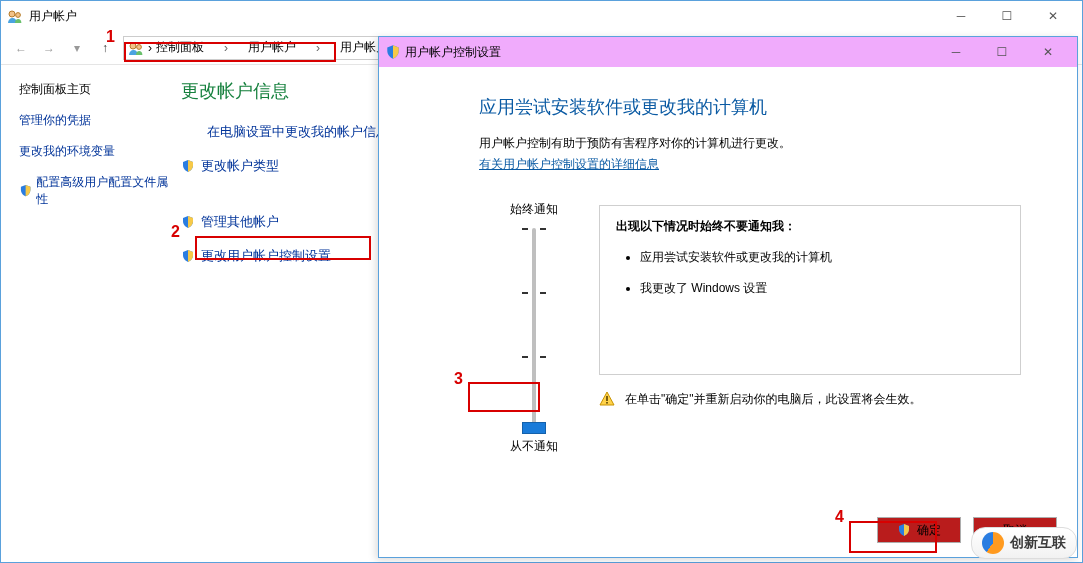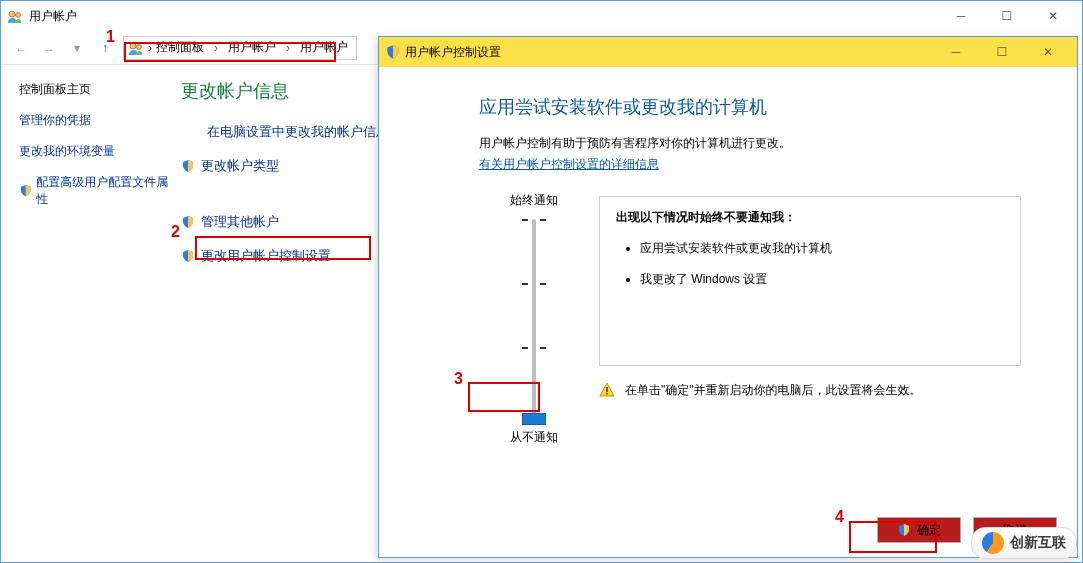--- a/index.html
+++ b/index.html
@@ -13,21 +13,21 @@
 .bg-titlebar .title { font-size: 12px; }
 .bg-titlebar .win-btns { margin-left: auto; display: flex; }
 .win-btn { width: 46px; height: 30px; display:flex; align-items:center; justify-content:center; color:#555; }
 
 
 .navrow { height: 34px; display: flex; align-items: center; padding: 0 6px; border-bottom: 1px solid #e5e5e5; }
 .nav-arrow { width:28px; height:24px; display:flex;align-items:center;justify-content:center;color:#999; }
 .nav-arrow.enabled { color:#333; }
 .breadcrumb-wrap { display:flex; align-items:center; margin-left:4px; border:1px solid #ccc; height:24px; padding:0 4px; }
 .breadcrumb-wrap .bc-icon { width:16px; height:16px; margin-right:4px; }
-.breadcrumb { display:flex; align-items:center; gap:2px; font-size:12px; }
+.breadcrumb { display:flex; align-items:center; gap:12px; font-size:12px; }
 .breadcrumb .sep { color:#666; padding:0 4px; }
 .breadcrumb .crumb { padding:2px 4px; }
 
 
 .bg-body { display:flex; padding-top:10px; }
 .left-pane { width: 180px; padding:6px 8px 0 18px; }
 .left-pane .item { display:flex; align-items:center; font-size:12px; color:#003399; margin-bottom:14px; cursor:pointer; }
 .left-pane .item.black { color:#000; }
 .left-pane .shield { width:14px; height:14px; margin-right:4px; }
 
@@ -36,30 +36,30 @@
 .center-pane .linkrow { display:flex; align-items:center; color:#003399; font-size:13px; margin-bottom:16px; cursor:pointer; }
 .center-pane .linkrow .shield { width:14px;height:14px;margin-right:6px; }
 .center-pane .indent { margin-left:26px; }
 
 
 .ann { position:absolute; color:#d80000; font-size:16px; font-weight:bold; }
 .ann-box { position:absolute; border:2px solid #d80000; pointer-events:none; }
 
 
 .uac { position:absolute; left:378px; top:36px; width:700px; height:522px; background:#fff; border:1px solid #5aa1dc; box-shadow: -2px 2px 8px rgba(0,0,0,.15); }
-.uac-titlebar { height:30px; display:flex; align-items:center; padding:0 6px; background:#fde047; }
+.uac-titlebar { height:30px; display:flex; align-items:center; padding:0 6px; background:#f0abfc; }
 .uac-titlebar .title { font-size:12px; margin-left:4px; }
 .uac-titlebar .win-btns { margin-left:auto; display:flex; }
 
 .uac-body { padding: 28px 56px 0 100px; }
 .uac-body h3 { color:#0a5aa3; font-size:18px; font-weight:400; margin-bottom:16px; }
 .uac-body .desc { font-size:12px; margin-bottom:4px; }
 .uac-body .help-link { color:#0a5aa3; font-size:12px; text-decoration:underline; cursor:pointer; }
 
-.slider-area { display:flex; margin-top:19px; }
+.slider-area { display:flex; margin-top:28px; }
 .slider-col { width:110px; display:flex; flex-direction:column; align-items:center; }
 .slider-label-top { font-size:12px; margin-bottom:10px; align-self:center; }
 .slider-label-bot { font-size:12px; margin-top:10px; align-self:center; }
 .slider-track { position:relative; width:4px; height:200px; background:linear-gradient(#bfbfbf,#bfbfbf); border-radius:2px; }
 .slider-tick { position:absolute; left:-10px; width:24px; display:flex; justify-content:space-between; }
 .slider-tick span { width:6px;height:2px;background:#333; display:block; }
 .slider-thumb { position:absolute; bottom:-6px; left:-10px; width:24px; height:12px; background:#1a7bd9; border:1px solid #1461ab; }
 
 .info-col { flex:1; padding-left:10px; padding-top:4px; }
 .info-box { border:1px solid #cfcfcf; padding:12px 16px 18px 16px; min-height:170px; }

